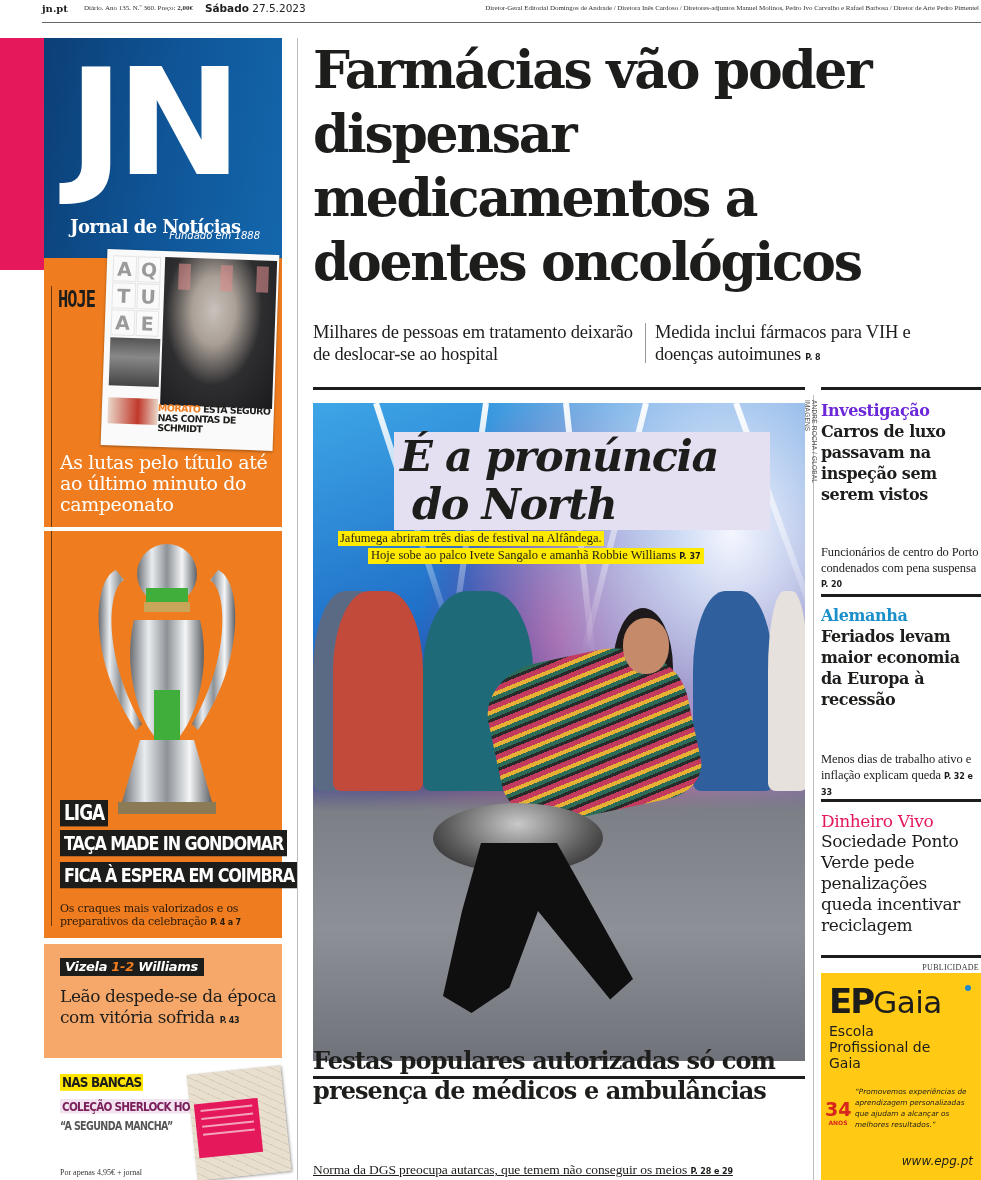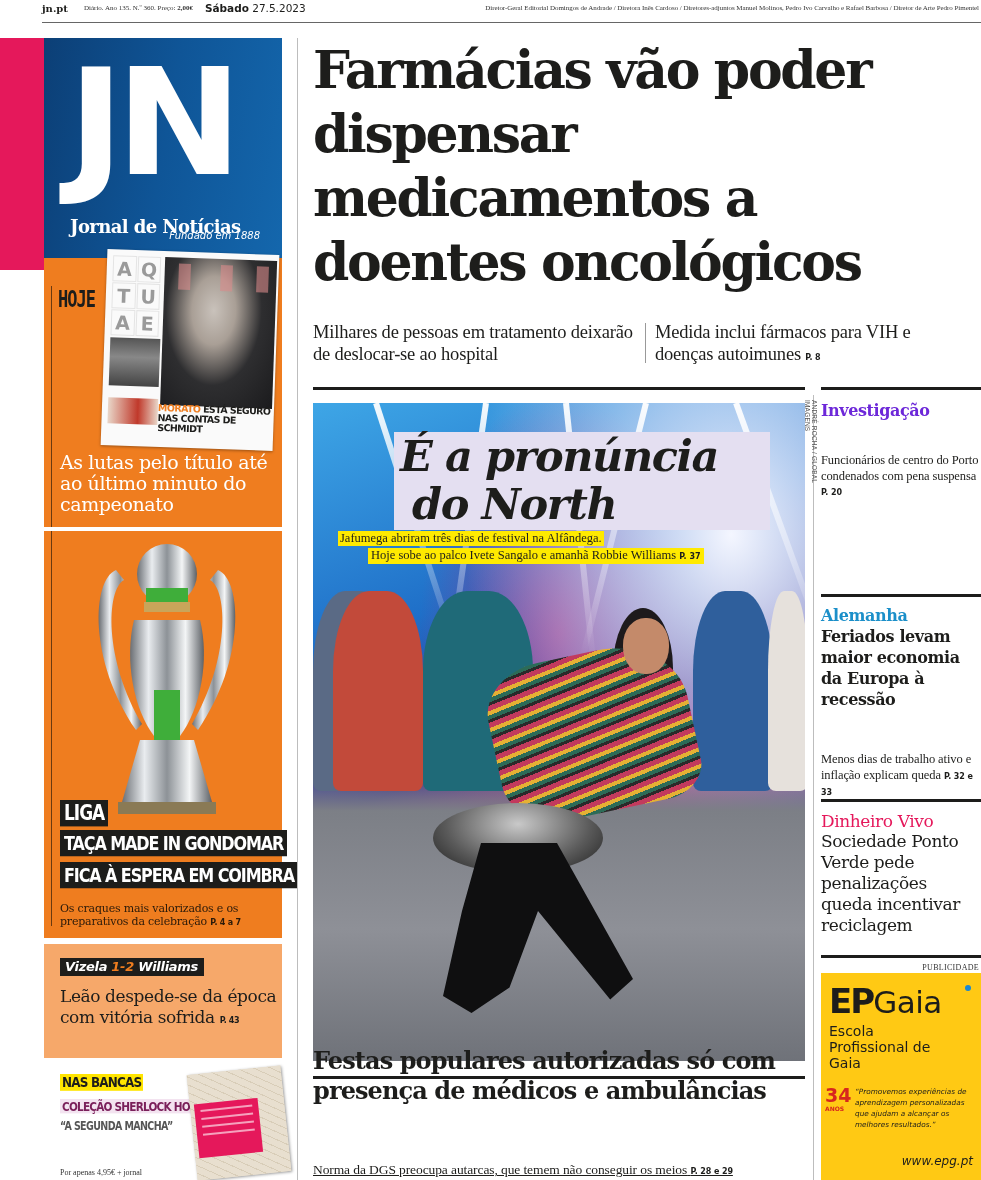--- a/index.html
+++ b/index.html
@@ -107,35 +107,35 @@
   .bottom-head { position: absolute; left: 313px; top: 1046px; width: 500px; font-family: "DejaVu Serif", serif; font-weight: bold; font-size: 24px; line-height: 30px; color: #1d1d1b; letter-spacing: -0.9px; }
   .bottom-sub { position: absolute; left: 313px; top: 1162px; font-family: "Liberation Serif", serif; font-size: 13.5px; color: #1d1d1b; white-space: nowrap; letter-spacing: -0.1px; text-decoration: underline; }
 
   
   .side-story { position: absolute; left: 821px; width: 160px; }
   .side-kicker { font-family: "DejaVu Serif", serif; font-weight: bold; font-size: 16px; line-height: 20px; letter-spacing: -0.4px; }
   .side-title { font-family: "DejaVu Serif", serif; font-weight: bold; font-size: 16px; line-height: 21px; color: #1d1d1b; letter-spacing: -0.4px; }
   .side-title.light { font-weight: normal; font-size: 17px; }
   .side-sub { font-family: "Liberation Serif", serif; font-size: 12.5px; line-height: 15.5px; color: #1d1d1b; letter-spacing: -0.1px; }
   .s1 { top: 401px; }
-  .s1 .side-sub { margin-top: 32px; }
+  .s1 .side-sub { margin-top: 40px; }
   .s2 { top: 606px; }
   .s2 .side-sub { margin-top: 42px; }
   .s3 { top: 811px; }
   .rule-s2 { position: absolute; left: 821px; top: 594px; width: 160px; height: 3px; background: #1d1d1b; }
   .rule-s3 { position: absolute; left: 821px; top: 799px; width: 160px; height: 3px; background: #1d1d1b; }
   .rule-s4 { position: absolute; left: 821px; top: 955px; width: 160px; height: 3px; background: #1d1d1b; }
   .pub-label { position: absolute; right: 2px; top: 963px; font-family: "Liberation Serif", serif; font-size: 8px; color: #333; letter-spacing: 0.3px; }
 
   .ad { position: absolute; left: 821px; top: 973px; width: 160px; height: 266px; background: #ffc914; }
   .ad-logo { position: absolute; left: 8px; top: 8px; font-family: "DejaVu Sans", sans-serif; font-weight: bold; font-size: 34px; color: #1d1d1b; letter-spacing: -2px; line-height: 40px; }
   .ad-logo .gaia { font-weight: normal; font-size: 31px; letter-spacing: -0.5px; }
   .ad-dot { position: absolute; left: 144px; top: 12px; width: 6px; height: 6px; border-radius: 50%; background: #1b88d1; }
   .ad-school { position: absolute; left: 8px; top: 50px; font-family: "DejaVu Sans", sans-serif; font-size: 14px; line-height: 16px; color: #1d1d1b; }
-  .ad-years { position: absolute; left: 4px; top: 113px; width: 26px; }
+  .ad-years { position: absolute; left: 4px; top: 127px; text-align: center; width: 26px; }
   .ad-years .n { display: block; font-family: "DejaVu Sans", sans-serif; font-weight: bold; font-size: 19px; color: #d7261e; line-height: 19px; }
   .ad-years .a { display: block; font-family: "DejaVu Sans", sans-serif; font-weight: bold; font-size: 6px; color: #d7261e; }
   .ad-quote { position: absolute; left: 34px; top: 113px; width: 124px; font-family: "DejaVu Sans", sans-serif; font-style: italic; font-size: 7.3px; line-height: 11px; color: #1d1d1b; }
   .ad-url { position: absolute; right: 8px; top: 181px; font-family: "DejaVu Sans", sans-serif; font-style: italic; font-size: 12px; color: #1d1d1b; }
 </style>
 </head>
 <body>
 
 <div class="topbar">
   <span class="site">jn.pt</span>
@@ -258,20 +258,21 @@
 </div>
 <div class="cap1">Jafumega abriram três dias de festival na Alfândega.</div>
 <div class="cap2"><span>Hoje sobe ao palco Ivete Sangalo e amanhã Robbie Williams</span> <span class="pg">P. 37</span></div>
 
 <div class="rule-bottom"></div>
 <h2 class="bottom-head">Festas populares autorizadas só com presença de médicos e ambulâncias</h2>
 <div class="bottom-sub"><span>Norma da DGS preocupa autarcas, que temem não conseguir os meios</span> <span class="pg">P. 28 e 29</span></div>
 
 <div class="side-story s1">
   <div class="side-kicker" style="color:#6d28d9">Investigação</div>
+  <div class="side-title">Carros de luxo passavam na inspeção sem serem vistos</div>
   <div class="side-sub"><span>Funcionários de centro do Porto condenados com pena suspensa</span> <span class="pg">P. 20</span></div>
 </div>
 <div class="rule-s2"></div>
 <div class="side-story s2">
   <div class="side-kicker" style="color:#1b8fc9">Alemanha</div>
   <div class="side-title">Feriados levam maior economia da Europa à recessão</div>
   <div class="side-sub"><span>Menos dias de trabalho ativo e inflação explicam queda</span> <span class="pg">P. 32 e 33</span></div>
 </div>
 <div class="rule-s3"></div>
 <div class="side-story s3">

